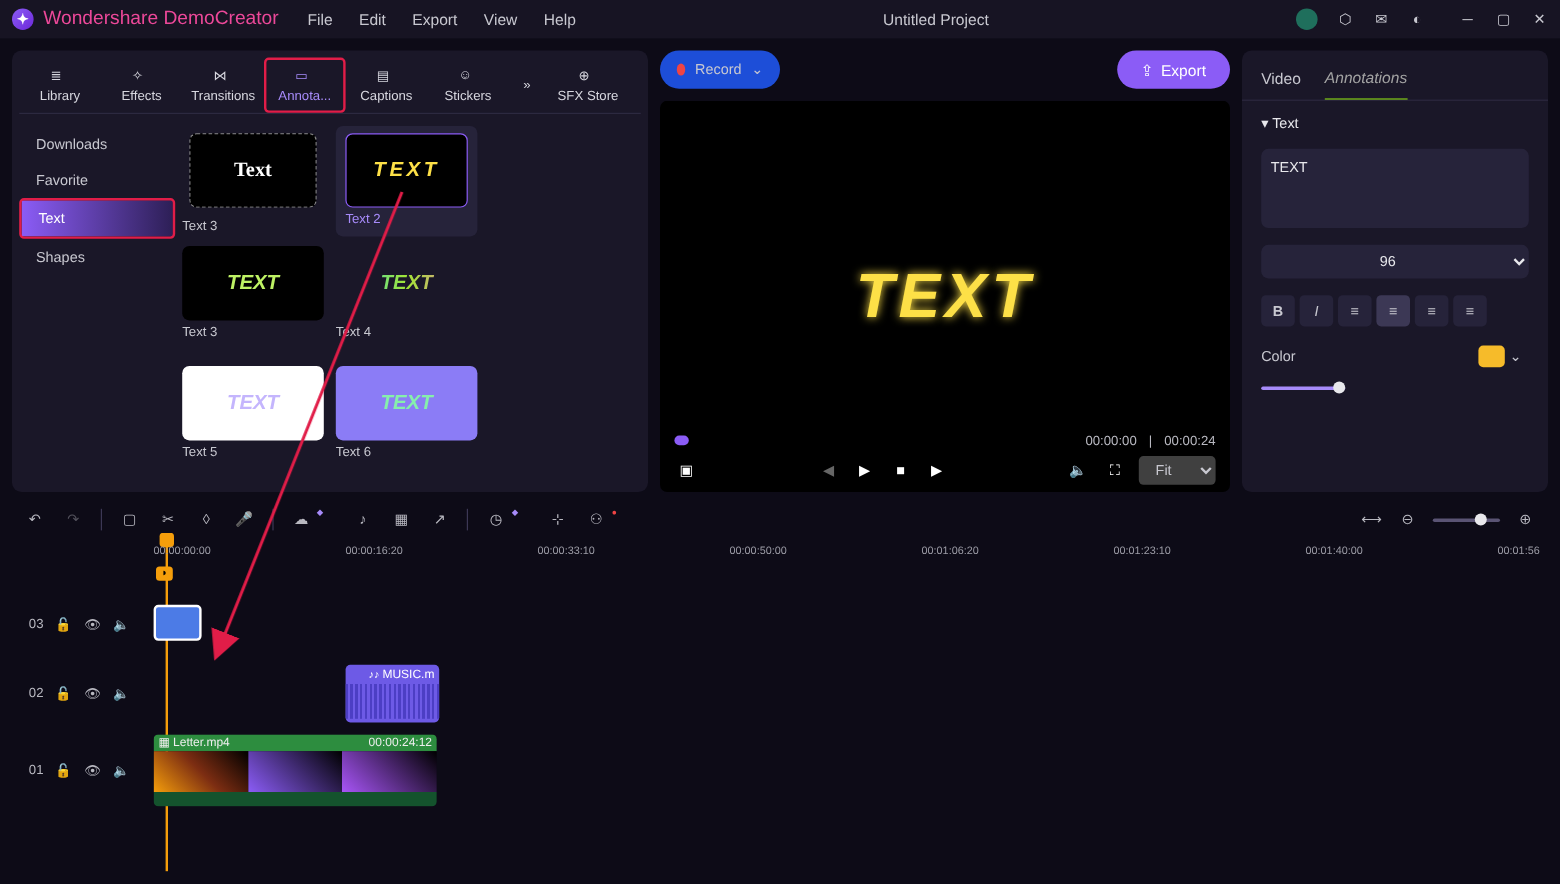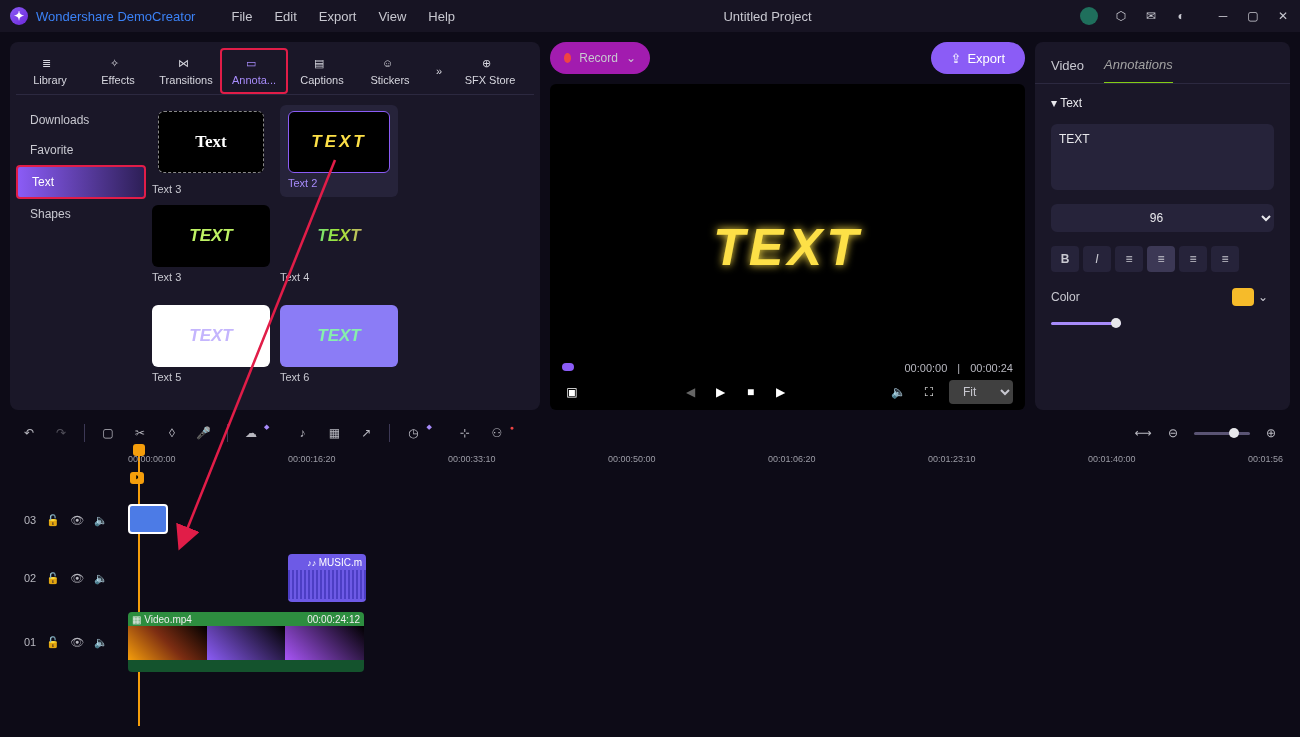--- a/index.html
+++ b/index.html
@@ -1,19 +1,19 @@
 <!DOCTYPE html>
 <html><head>
 <meta charset="utf-8">
 <style>
 *{box-sizing:border-box;margin:0;padding:0;font-family:-apple-system,"Segoe UI",Arial,sans-serif;}
 body{background:#0d0b17;color:#c8c8d0;font-size:12px;overflow:hidden;width:1300px;height:737px;}
 .titlebar{display:flex;align-items:center;height:32px;padding:0 10px;background:#171423;}
 .app-logo{width:18px;height:18px;border-radius:50%;background:linear-gradient(135deg,#8b5cf6,#6d28d9);margin-right:8px;display:flex;align-items:center;justify-content:center;color:#fff;font-weight:bold;}
-.app-title{color:#3b82f6;font-size:13px;margin-right:36px;}
+.app-title{color:#ec4899;font-size:16px;margin-right:24px;}
 .menu{display:flex;gap:22px;}
 .menu span{color:#c8c8d0;cursor:pointer;font-size:13px;}
 .proj-title{flex:1;text-align:center;color:#c8c8d0;font-size:13px;}
 .titlebar-right{display:flex;gap:16px;align-items:center;}
 .titlebar-right .ic{width:14px;height:14px;display:flex;align-items:center;justify-content:center;}
 .win-controls{display:flex;gap:16px;margin-left:12px;}
 
 .main{display:flex;height:378px;padding:10px 10px 0 10px;gap:10px;}
 .left-pane{width:530px;background:#1a1728;border-radius:8px;padding:6px;}
 .tabs{display:flex;gap:0;border-bottom:1px solid #2c2940;position:relative;}
@@ -26,21 +26,21 @@
 .categories{width:130px;padding:10px 0;}
 .cat{padding:8px 14px;font-size:12px;color:#c8c8d0;cursor:pointer;}
 .cat.active{background:linear-gradient(90deg,#8b5cf6,#2d1f56);border:2px solid #e11d48;border-radius:4px;color:#fff;font-weight:500;}
 .thumbs{flex:1;display:grid;grid-template-columns:repeat(2,118px);grid-auto-rows:92px;gap:8px 10px;padding:10px 6px;overflow-y:auto;align-content:start;}
 .thumb{display:flex;flex-direction:column;gap:4px;}
 .thumb .card{height:62px;background:#000;border-radius:6px;display:flex;align-items:center;justify-content:center;font-weight:bold;font-size:17px;}
 .thumb .cap{font-size:11px;color:#c8c8d0;}
 .thumb.sel .card{border:1px solid #8b5cf6;}
 
 .center-pane{flex:1;display:flex;flex-direction:column;gap:10px;}
-.record-bar{height:32px;background:#a21caf;border-radius:16px;display:flex;align-items:center;padding:0 14px;gap:8px;width:100px;}
+.record-bar{height:32px;background:#1d4ed8;border-radius:16px;display:flex;align-items:center;padding:0 14px;gap:8px;width:100px;}
 .rec-dot{width:10px;height:10px;border-radius:50%;background:#ef4444;}
 .export-btn{height:32px;background:#8b5cf6;color:#fff;border:none;border-radius:16px;padding:0 20px;font-size:13px;font-weight:500;cursor:pointer;display:flex;align-items:center;gap:6px;}
 .topbar-center{display:flex;justify-content:space-between;align-items:center;}
 .preview-box{flex:1;background:#000;border-radius:6px;position:relative;display:flex;align-items:center;justify-content:center;}
 .preview-text{font-size:52px;font-weight:700;font-style:italic;color:#fde047;text-shadow:0 0 8px #fde047;letter-spacing:4px;}
 .preview-progress{position:absolute;bottom:36px;left:12px;right:12px;display:flex;align-items:center;gap:10px;font-size:11px;color:#b8b8c0;}
 .prog-track{height:4px;flex:1;position:relative;}
 .prog-handle{position:absolute;left:0;top:-3px;width:12px;height:8px;border-radius:4px;background:#8b5cf6;}
 .preview-controls{position:absolute;bottom:6px;left:12px;right:12px;display:flex;align-items:center;gap:10px;}
 .pc{width:20px;height:20px;display:flex;align-items:center;justify-content:center;cursor:pointer;color:#fff;}
@@ -340,21 +340,21 @@
     <div class="track" style="height:60px;">
       <div class="track-head">
         <span>01</span>
         <span class="tic-sm">🔓</span>
         <span class="tic-sm">👁</span>
         <span class="tic-sm">🔈</span>
       </div>
       <div class="track-body">
         <div class="clip video">
           <div class="head">
-              <span>▦ <span>Video.mp4</span></span>
+              <span>▦ <span>Letter.mp4</span></span>
               <span>00:00:24:12</span>
             </div>
           <div class="frames">
               <div></div>
               <div></div>
               <div></div>
             </div>
           <div class="wave"></div>
         </div>
       </div>

